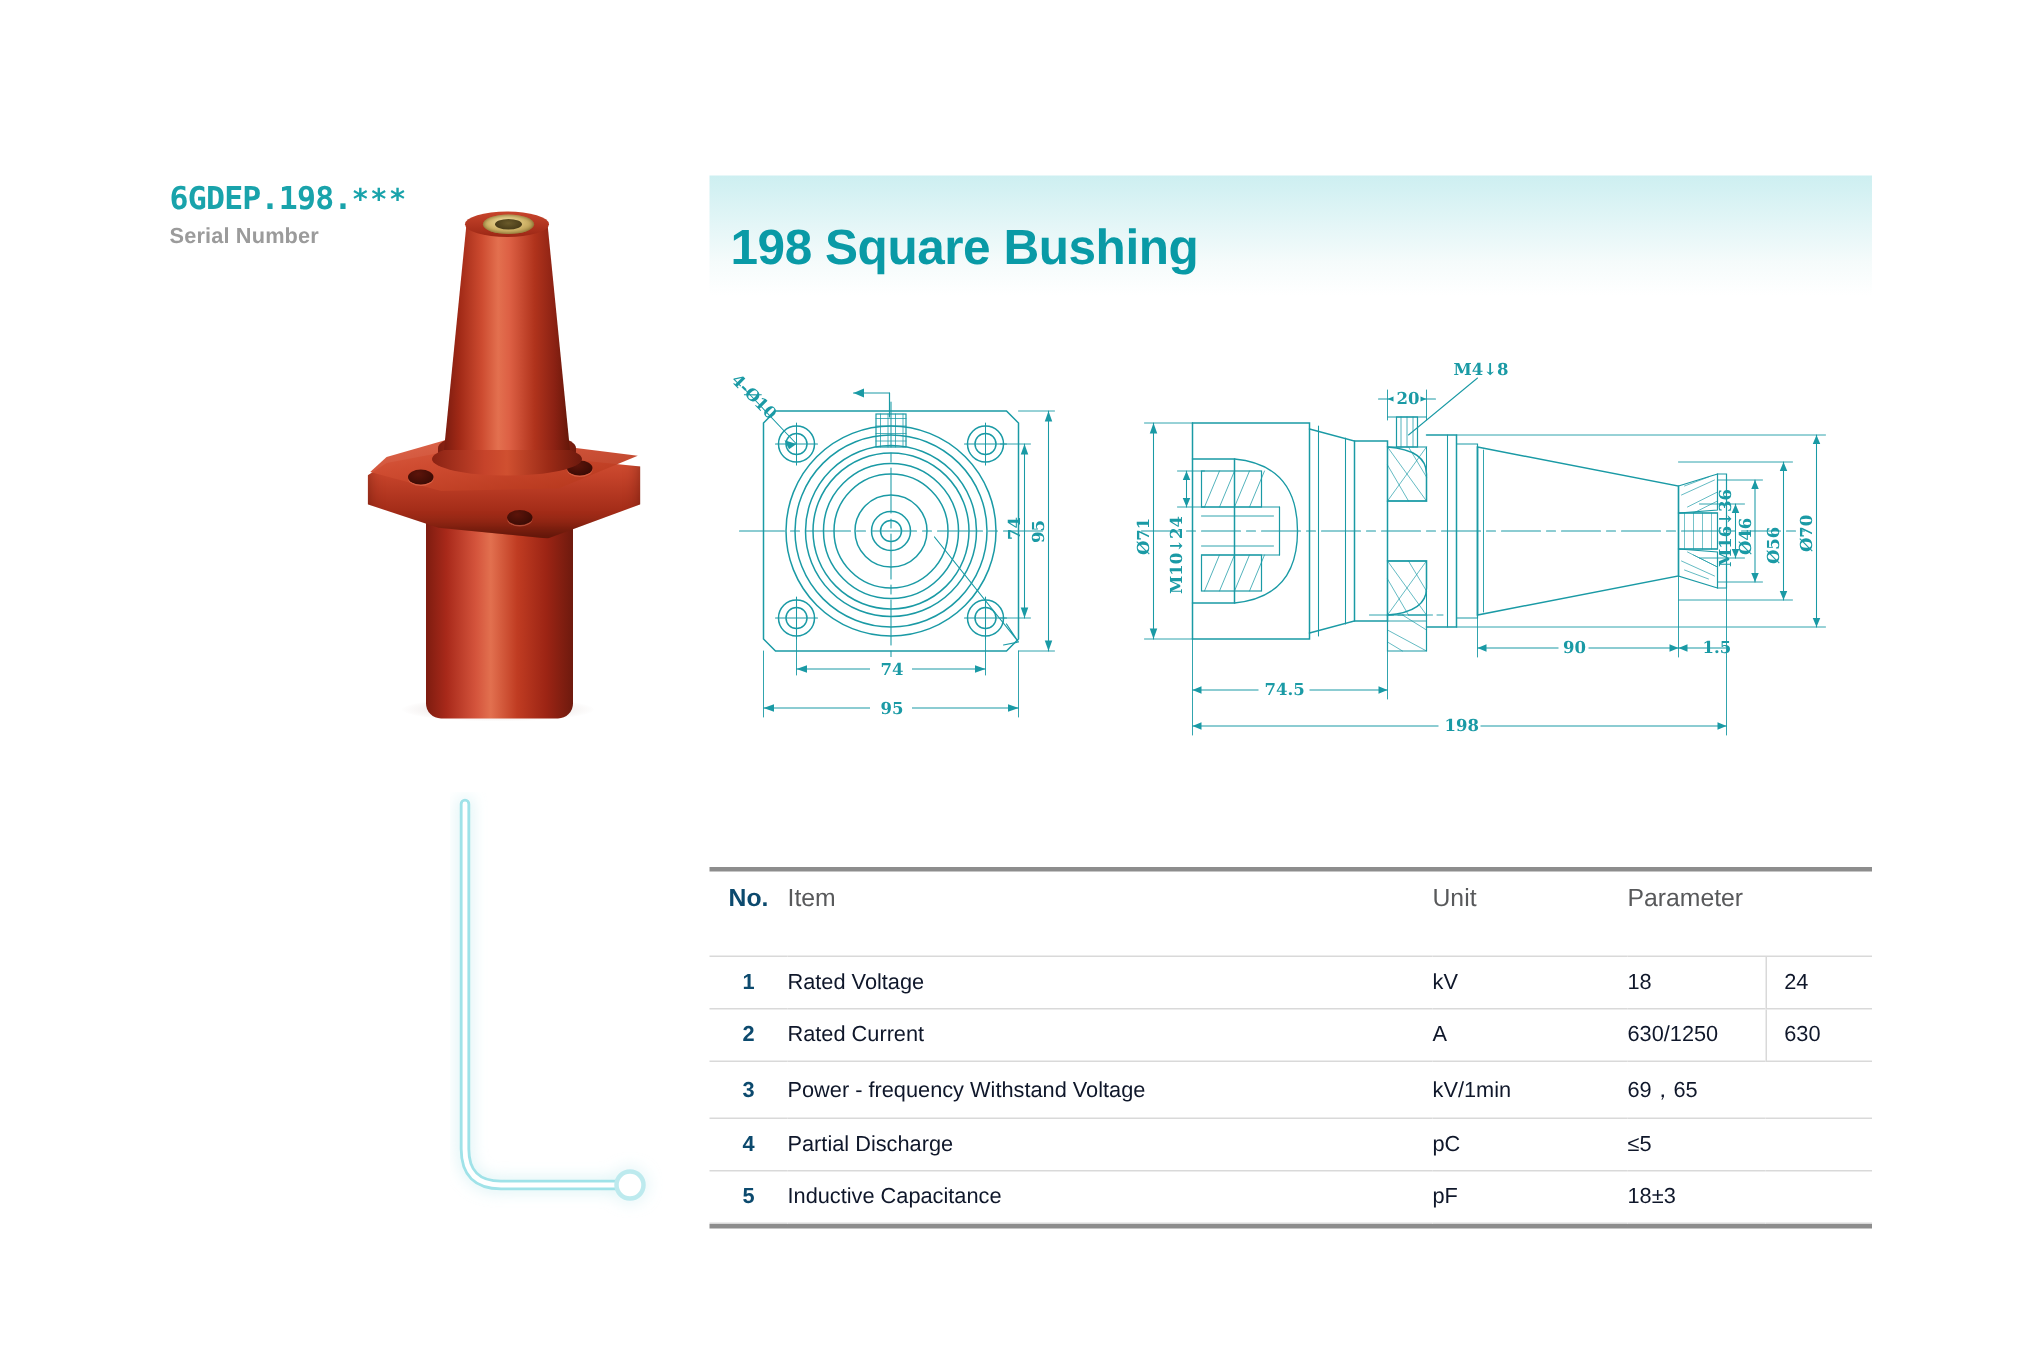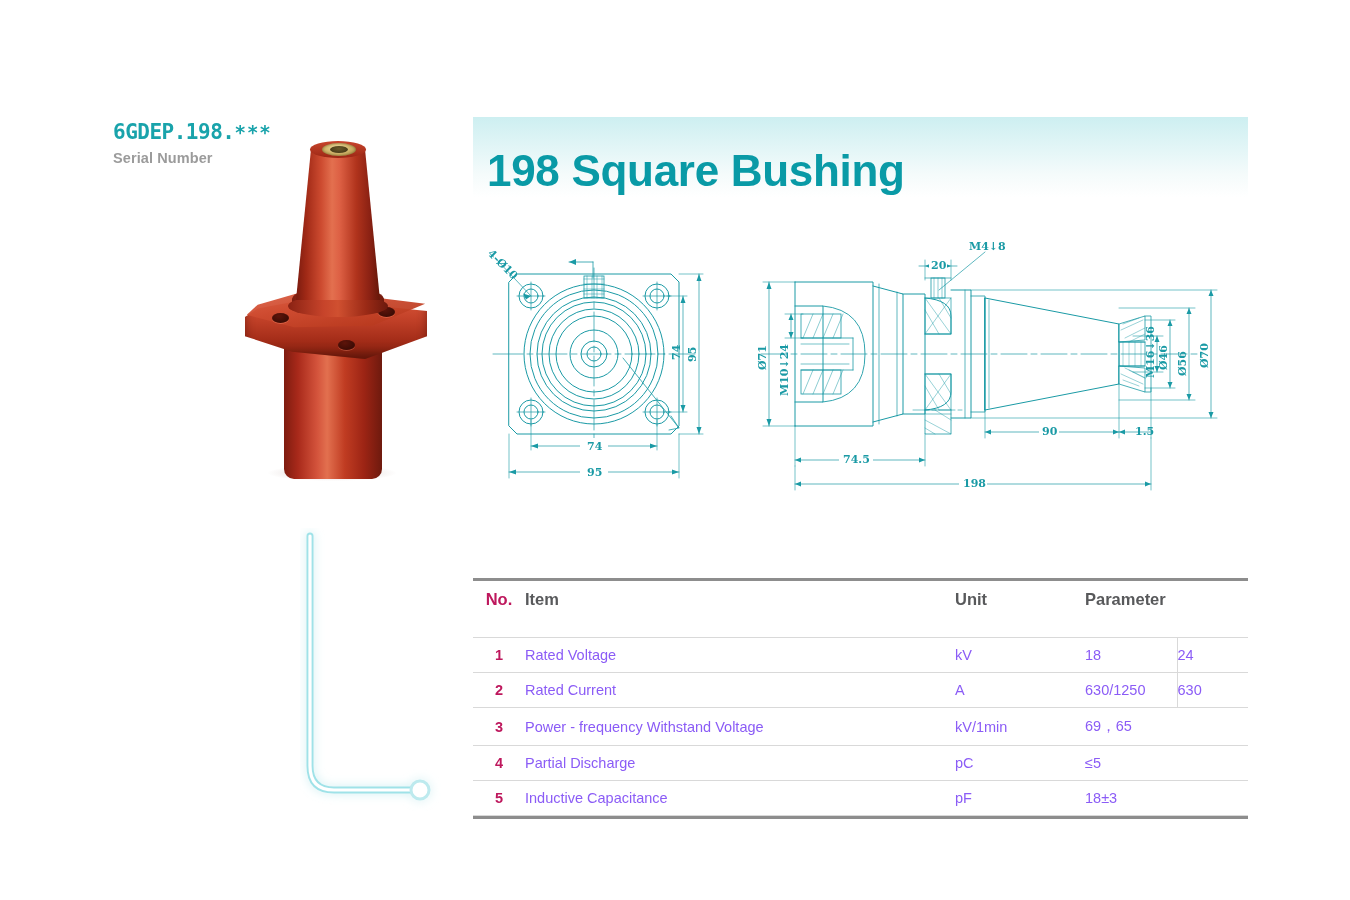--- a/index.html
+++ b/index.html
@@ -97,47 +97,47 @@
   #glow-deco{position:absolute;left:300px;top:528px;width:160px;height:300px;}
 
   
   #right-col{position:absolute;left:465px;top:0;width:885px;height:900px;}
   #title-band{
     position:absolute;left:8px;top:117px;width:775px;height:80px;
     background:linear-gradient(180deg,#cdeff1 0%,#e4f6f7 42%,#f5fbfb 72%,#ffffff 100%);
   }
   #page-title{
     position:absolute;left:22px;top:146px;
-    font-size:44px;font-weight:700;color:#099aa6;letter-spacing:-.3px;
+    font-size:33px;font-weight:700;color:#099aa6;letter-spacing:-.3px;
   }
   .section-head{
     position:absolute;font-size:22px;font-weight:700;color:#58595b;letter-spacing:-.2px;
   }
   #dims-head{left:22px;top:208px;}
   #params-head{left:8px;top:548px;}
 
   
   #drawing{position:absolute;left:8px;top:238px;width:775px;height:280px;}
 
   
   #params-table{position:absolute;left:8px;top:578px;width:775px;}
   table{border-collapse:collapse;width:775px;table-layout:fixed;}
   thead th{
-    font-size:16.5px;font-weight:700;color:#58595b;text-align:left;
+    font-size:16.5px;font-weight:400;color:#58595b;text-align:left;
     padding:9px 0 28px 0;
   }
   #params-table .top-rule{height:3px;background:#8d8d8d;width:775px;}
   tbody td{
-    font-size:14.5px;color:#8b5cf6;padding:9px 0 9px 0;
+    font-size:14.5px;color:#0f172a;padding:9px 0 9px 0;
     border-top:1px solid #d9d9d9;text-align:left;
   }
   tbody tr:last-child td{border-bottom:1px solid #d9d9d9;}
-  td.c-no,th.c-no{text-align:center;font-weight:700;color:#be185d;}
+  td.c-no,th.c-no{text-align:center;font-weight:700;color:#0c4a6e;}
   .bottom-rule{height:3px;background:#8d8d8d;width:775px;margin-top:0;}
-  .cell-split{border-left:1px solid #d9d9d9;}
+  .cell-split{border-left:1px solid #d9d9d9;padding-left:12px;}
 </style>
 </head>
 <body>
 
 <div id="left-col">
 
   <div id="serial-block">
     <div id="serial-code"><span>6GDEP.198.</span><span class="stars">***</span></div>
     <div id="serial-label">Serial Number</div>
   </div>

